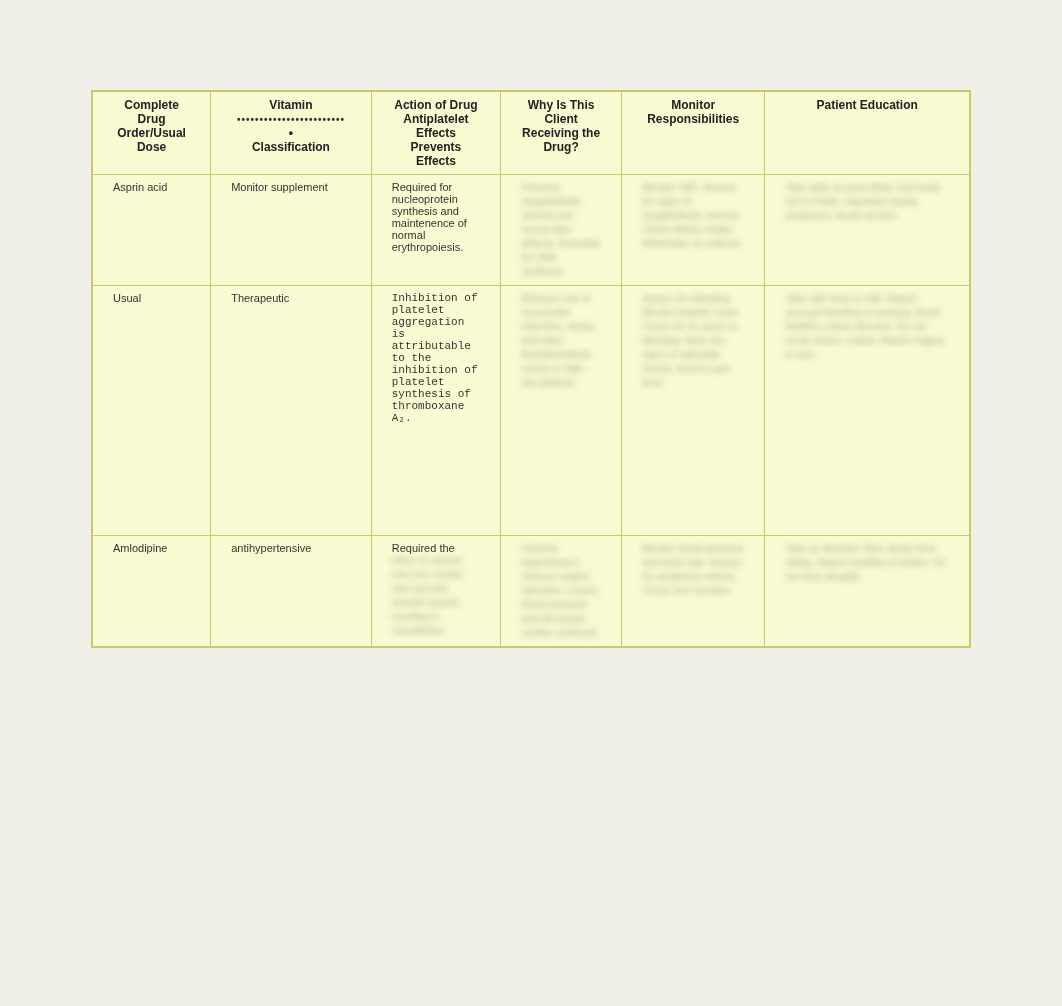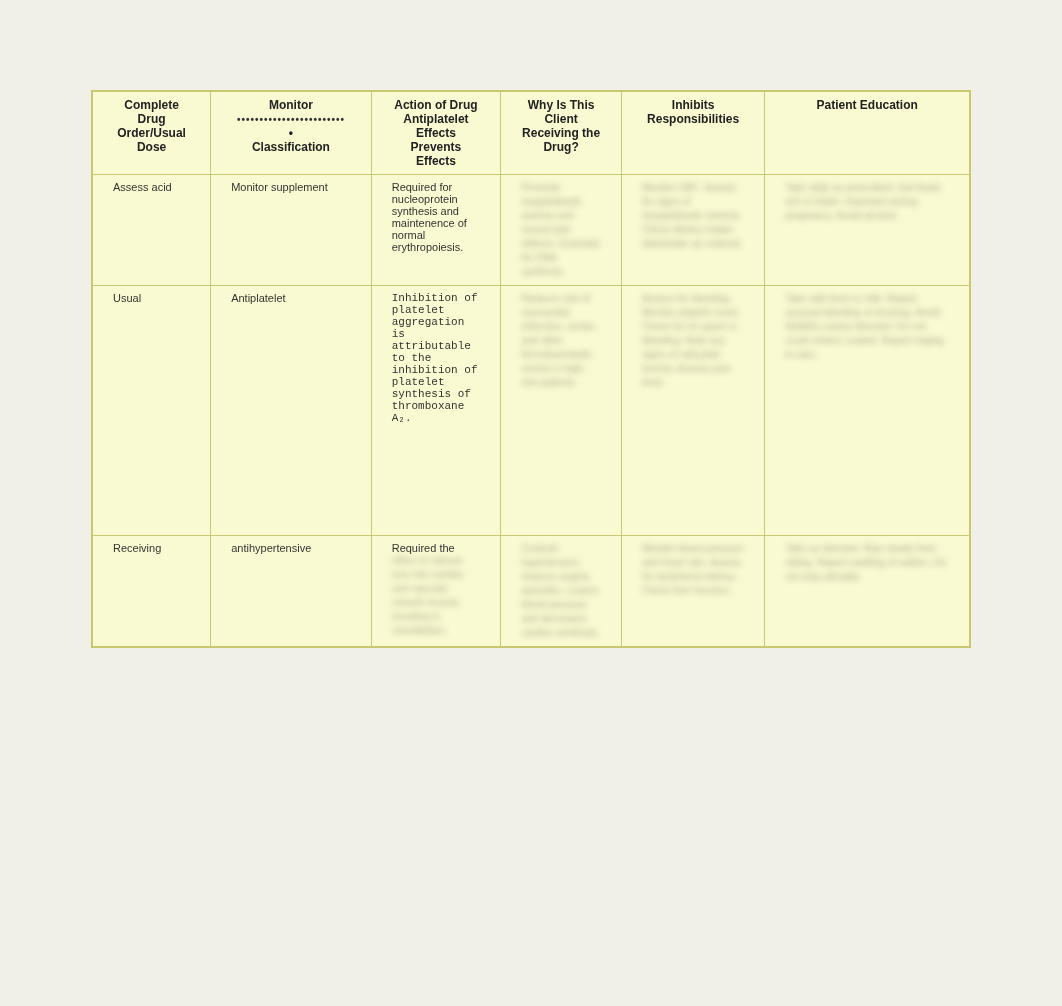--- a/index.html
+++ b/index.html
@@ -84,75 +84,75 @@
 
 <div class="page-wrapper">
   <div class="table-container">
     <table>
       <thead>
         <tr class="header-row">
           <th class="complete-col">
             <span>Complete Drug Order/Usual Dose</span>
           </th>
           <th class="generic-col">
-            <span>Monitor</span><br>
+            <span>Vitamin</span><br>
             <span class="dots-line">••••••••••••••••••••••••</span><br>
             <span>•</span><br>
             <span>Classification</span>
           </th>
           <th class="action-col">
             <span>Action of Drug</span><br>
             <span>Antiplatelet Effects</span><br>
             <span>Prevents Effects</span>
           </th>
           <th class="why-col">
             <span>Why Is This Client Receiving the Drug?</span>
           </th>
           <th class="nursing-col">
-            <span>Inhibits Responsibilities</span>
+            <span>Monitor Responsibilities</span>
           </th>
           <th class="patient-col">
             <span>Patient Education</span>
           </th>
         </tr>
       </thead>
       <tbody>
 
         <tr>
-          <td>Assess acid</td>
+          <td>Asprin acid</td>
           <td>Monitor supplement</td>
           <td>Required for nucleoprotein synthesis and maintenence of normal erythropoiesis.</td>
           <td>
             <span class="blurred-cell">Prevents megaloblastic anemia and neural tube defects. Essential for DNA synthesis.</span>
           </td>
           <td>
             <span class="blurred-cell">Monitor CBC. Assess for signs of megaloblastic anemia. Check dietary intake. Administer as ordered.</span>
           </td>
           <td>
             <span class="blurred-cell">Take daily as prescribed. Eat foods rich in folate. Important during pregnancy. Avoid alcohol.</span>
           </td>
         </tr>
 
         <tr>
           <td>Usual</td>
-          <td>Antiplatelet</td>
+          <td>Therapeutic</td>
           <td style="height:250px;font-family:Liberation Mono, monospace;">Inhibition of platelet aggregation is attributable to the inhibition of platelet synthesis of thromboxane A₂.</td>
           <td>
             <span class="blurred-cell">Reduces risk of myocardial infarction, stroke, and other thromboembolic events in high-risk patients.</span>
           </td>
           <td>
             <span class="blurred-cell">Assess for bleeding. Monitor platelet count. Check for GI upset or bleeding. Note any signs of salicylate toxicity. Assess pain level.</span>
           </td>
           <td>
             <span class="blurred-cell">Take with food or milk. Report unusual bleeding or bruising. Avoid NSAIDs unless directed. Do not crush enteric coated. Report ringing in ears.</span>
           </td>
         </tr>
 
         <tr>
-          <td>Receiving</td>
+          <td>Amlodipine</td>
           <td>antihypertensive</td>
           <td>
             <span>Required the</span>
             <span class="blurred-cell">influx of calcium ions into cardiac and vascular smooth muscle, resulting in vasodilation.</span>
           </td>
           <td>
             <span class="blurred-cell">Controls hypertension, reduces angina episodes. Lowers blood pressure and decreases cardiac workload.</span>
           </td>
           <td>
             <span class="blurred-cell">Monitor blood pressure and heart rate. Assess for peripheral edema. Check liver function.</span>

